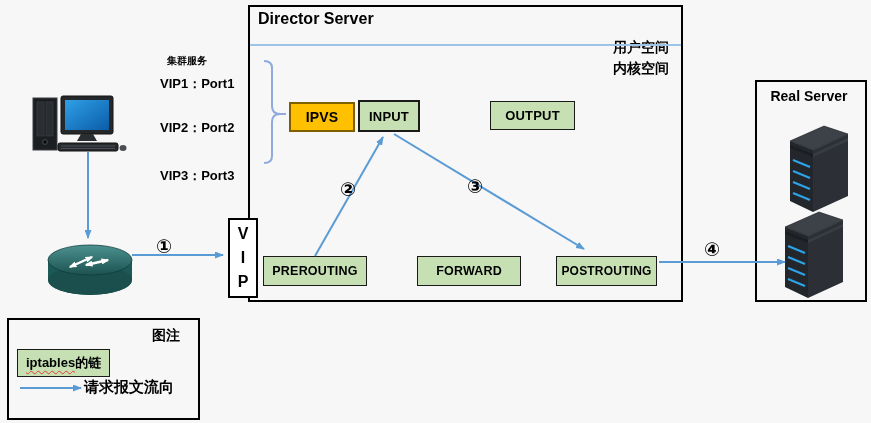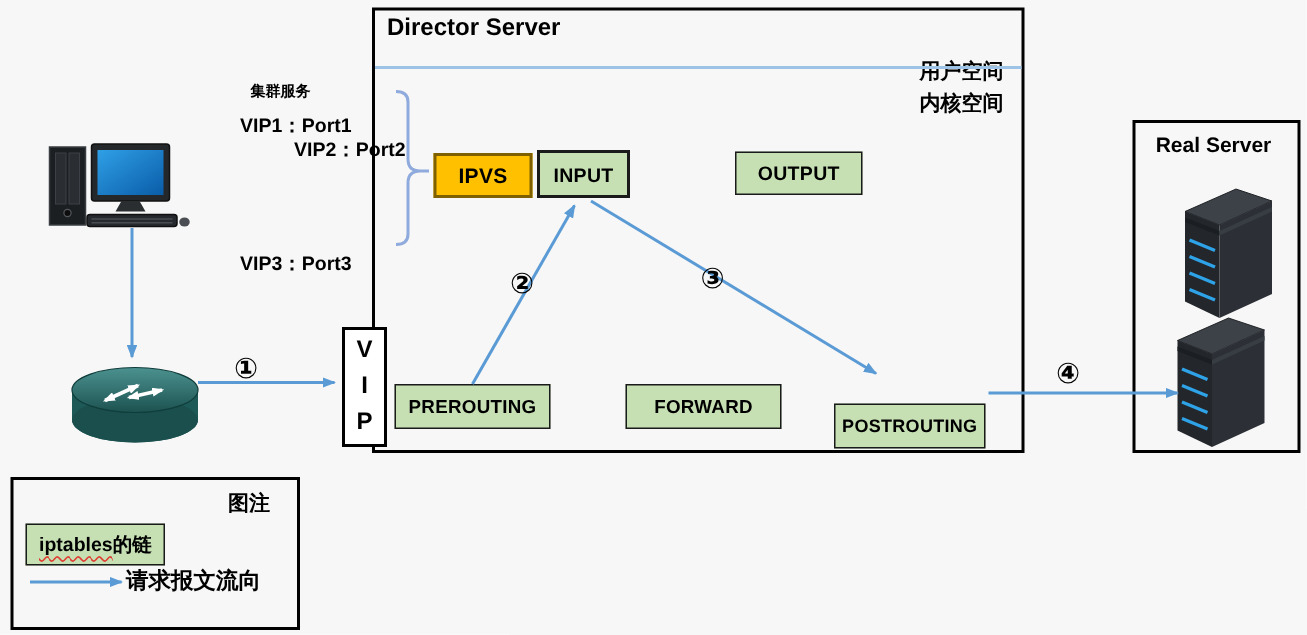--- a/index.html
+++ b/index.html
@@ -19,21 +19,21 @@
   
   .chainbox{display:flex;align-items:center;justify-content:center;
     background:var(--chain-fill);border:1.5px solid var(--chain-border);
     font-weight:bold;font-size:12.5px;letter-spacing:.2px;}
   .ipvs{left:39px;top:95px;width:66px;height:30px;background:var(--ipvs-fill);
     border:2px solid var(--ipvs-border);font-size:14px;}
   .input{left:108px;top:93px;width:62px;height:32px;border-width:2px;font-size:13px;}
   .output{left:240px;top:94px;width:85px;height:29px;font-size:13px;}
   .prerouting{left:13px;top:249px;width:104px;height:30px;}
   .forward{left:167px;top:249px;width:104px;height:30px;}
-  .postrouting{left:306px;top:249px;width:101px;height:30px;font-size:12px;margin-top:13px;}
+  .postrouting{left:306px;top:249px;width:101px;height:30px;font-size:12px;}
   
   .vipbox{left:228px;top:218px;width:30px;height:80px;background:#fff;border:2px solid #000;
     display:flex;flex-direction:column;align-items:center;justify-content:center;
     font-weight:bold;font-size:16px;line-height:24px;z-index:6;}
   
   .cluster-head{left:167px;top:54px;font-size:10px;font-weight:bold;}
   .cluster-item{left:160px;font-size:13px;font-weight:bold;white-space:nowrap;}
   
   .realserver{left:755px;top:80px;width:112px;height:222px;border:2px solid #000;}
   .realserver-title{left:0;right:4px;top:6px;text-align:center;font-size:14px;font-weight:bold;}
@@ -96,21 +96,21 @@
     </defs>
     <path d="M4,21 L4,40 A42,15 0 0 0 88,40 L88,21 Z" fill="#1d5a57"></path>
     <ellipse cx="46" cy="40" rx="42" ry="15" fill="#1a4f4d"></ellipse>
     <ellipse cx="46" cy="20" rx="42" ry="15" fill="url(#rg)" stroke="#0f3d3b" stroke-width="0.8"></ellipse>
     <path d="M26,27 L48,17" class="whiteline" marker-end="url(#whead)" marker-start="url(#wheadr)"></path>
     <path d="M42,25 L64,20" class="whiteline" marker-end="url(#whead)" marker-start="url(#wheadr)"></path>
   </svg>
 
   <div class="abs cluster-head">集群服务</div>
   <div class="abs cluster-item" style="top:75px;">VIP1：Port1</div>
-  <div class="abs cluster-item" style="top:91px;margin-left:36px;">VIP2：Port2</div>
+  <div class="abs cluster-item" style="top:119px;">VIP2：Port2</div>
   <div class="abs cluster-item" style="top:131px;margin-top:36px;">VIP3：Port3</div>
 
   <div class="abs director">
     <div class="abs director-title">Director Server</div>
     <div class="abs space-label" style="top:4px;margin-top:28px;">用户空间</div>
     <div class="abs sep-line"></div>
     <div class="abs space-label" style="top:53px;">内核空间</div>
 
     <div class="abs chainbox ipvs">IPVS</div>
     <div class="abs chainbox input">INPUT</div>

